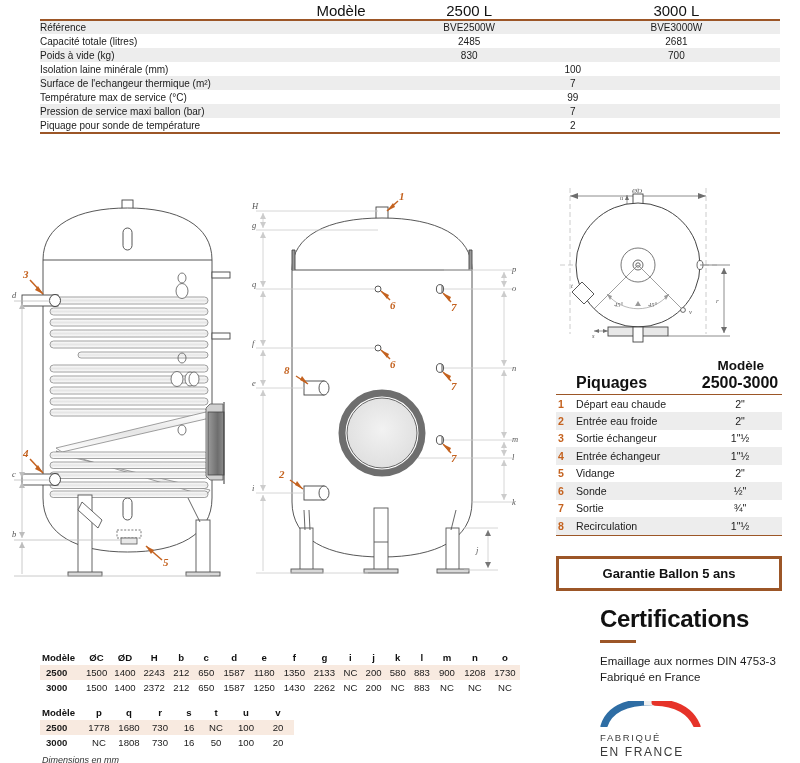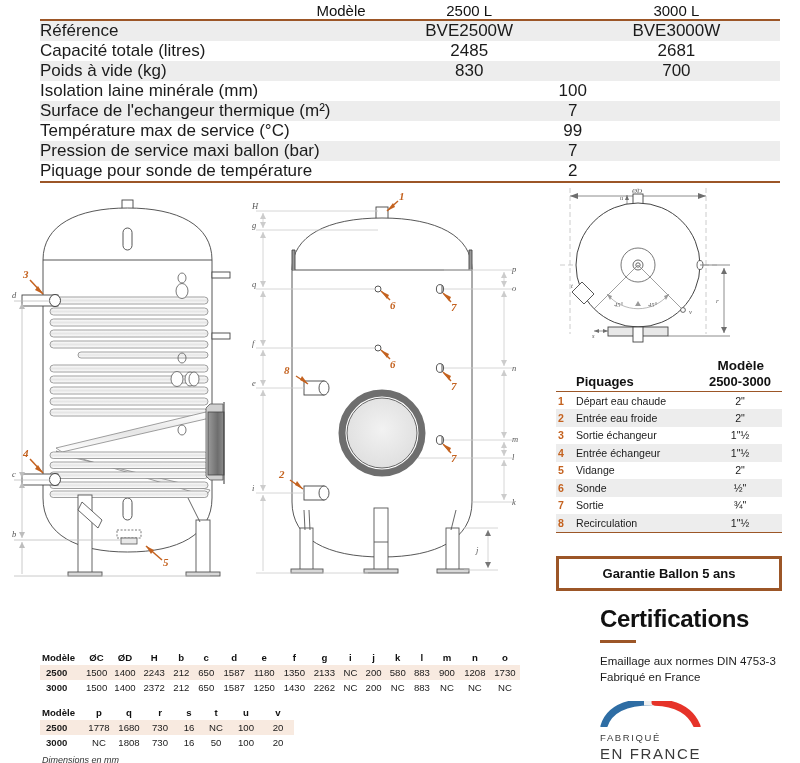--- a/index.html
+++ b/index.html
@@ -14,38 +14,38 @@
   }
 
   
   #spec-table { position:absolute; left:40px; top:2px; width:740px; }
   #spec-table table { width:100%; border-collapse:collapse; }
   #spec-table th, #spec-table td { padding:0; font-weight:normal; }
   .sp-head td { font-size:15px; font-weight:bold; text-align:center;
                 padding-bottom:4px; color:#111; }
   .sp-head td.lbl { text-align:right; padding-right:14px; }
   .sp-rule td { border-bottom:2.2px solid #9C5627; height:0; padding:0; line-height:0; }
-  .sp-row td { font-size:17px; height:14px; vertical-align:middle; color:#1b1b1b; }
+  .sp-row td { font-size:10px; height:14px; vertical-align:middle; color:#1b1b1b; }
   .sp-row td.lbl { text-align:left; padding-left:8px; }
   .sp-row td.v { text-align:center; }
   .sp-row.shade td { background:#ededed; }
   .sp-row td.span2 { text-align:center; }
   .sp-foot td { border-bottom:2.2px solid #9C5627; height:0; padding:0; line-height:0; }
 
   
   #drawings { position:absolute; left:0; top:190px; width:800px; height:455px; }
   .dwg { position:absolute; }
   .dwg svg { display:block; }
 
   
   #piquages { position:absolute; left:556px; top:358px; width:226px; }
   #piquages .pq-model { text-align:right; font-size:13.5px; font-weight:bold;
                         padding-right:18px; color:#111; }
   #piquages table { width:100%; border-collapse:collapse; }
-  #piquages .pq-hdr td { font-size:13px; font-weight:bold; padding-bottom:2px; color:#111; }
+  #piquages .pq-hdr td { font-size:16px; font-weight:bold; padding-bottom:2px; color:#111; }
   #piquages .pq-hdr td.c1 { width:16px; }
   #piquages .pq-hdr td.c2 { text-align:left; padding-left:4px; }
   #piquages .pq-hdr td.c3 { text-align:center; width:84px; }
   #piquages .pq-rule td { border-bottom:1.8px solid #9C5627; height:0; padding:0; line-height:0; }
   #piquages .pq-row td { font-size:10.6px; height:17.5px; vertical-align:middle; }
   #piquages .pq-row td.n { color:#C4621F; font-weight:bold; text-align:left; padding-left:2px; }
   #piquages .pq-row td.d { text-align:left; padding-left:4px; color:#1b1b1b; }
   #piquages .pq-row td.s { text-align:center; color:#1b1b1b; }
   #piquages .pq-row.shade td { background:#ededed; }
 
@@ -56,21 +56,21 @@
   }
   #guarantee span { font-size:13px; font-weight:bold; color:#111; }
 
   
   #certifications { position:absolute; left:556px; top:605px; width:240px;margin-left:44px; }
   #cert-title { font-size:24px; font-weight:bold; color:#111; letter-spacing:-0.3px; }
   #cert-rule { width:36px; height:3px; background:#9C5627; margin-top:7px; margin-bottom:10px; }
   #cert-body { font-size:11.5px; line-height:16px; color:#1b1b1b; }
   #ff-logo { margin-top:16px; width:112px; }
   #ff-logo .txt1 { font-size:9.5px; letter-spacing:1.6px; color:#3a3a3a; margin-top:1px; }
-  #ff-logo .txt2 { font-size:15px; letter-spacing:1.6px; color:#3a3a3a; margin-top:2px; }
+  #ff-logo .txt2 { font-size:12px; letter-spacing:1.6px; color:#3a3a3a; margin-top:2px; }
 
   
   #dimtables { position:absolute; left:40px; top:650px; width:480px; }
   #dimtables table { border-collapse:collapse; }
   #dimtables td { font-size:9.6px; padding:0; height:15px; vertical-align:middle;
                   text-align:center; white-space:nowrap; }
   #dimtables .dt-hdr td { font-weight:bold; font-size:9.6px; color:#111; }
   #dimtables .dt-row td.m { font-weight:bold; text-align:left; padding-left:6px; }
   #dimtables .dt-hdr td.m { text-align:left; padding-left:2px; }
   #dimtables .dt-row.shade td { background:#F8EAE0; }

